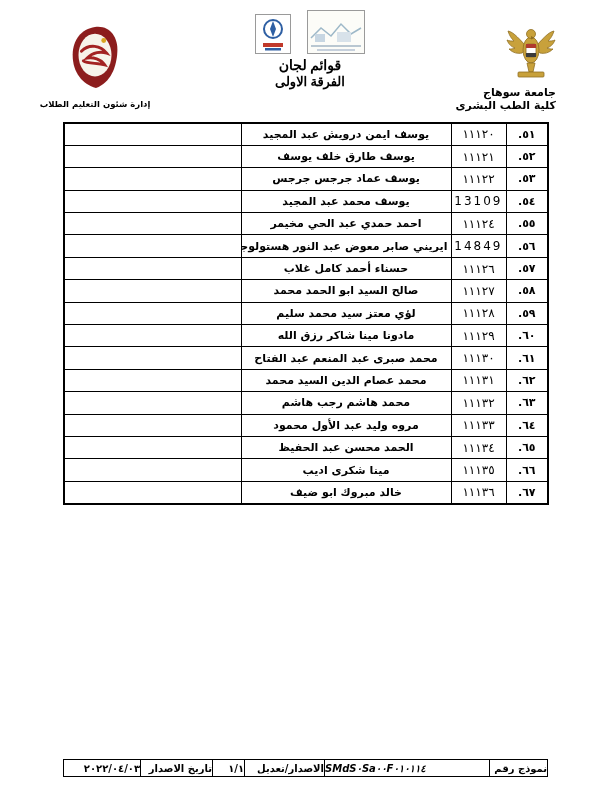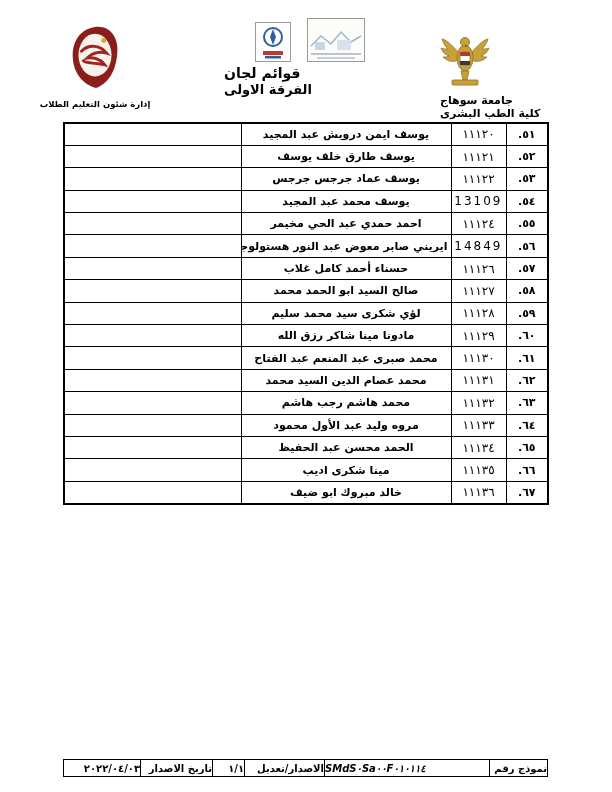--- a/index.html
+++ b/index.html
@@ -4,25 +4,25 @@
 <style>
   * { margin:0; padding:0; box-sizing:border-box; }
   html, body { background:#ffffff; }
   body { font-family:"DejaVu Sans", sans-serif; color:#000; }
   .page {
     position:relative; width:612px; height:792px; background:#fff;
     overflow:hidden; margin:0;
   }
 
   
-  .header-right { position:absolute; top:30px; right:56px; width:116px; text-align:left; direction:rtl; }
+  .header-right { position:absolute; top:22px; right:56px; width:116px; text-align:right; direction:rtl; }
   .header-right .uni  { font-size:11px; font-weight:bold; margin-top:2px; }
   .header-right .fac  { font-size:11px; font-weight:bold; }
 
-  .header-center { position:absolute; top:12px; left:224px; width:172px; text-align:left; direction:rtl; }
+  .header-center { position:absolute; top:4px; left:224px; width:172px; text-align:center; direction:rtl;font-family:Liberation Serif, serif; }
   .center-logos { display:flex; justify-content:center; align-items:flex-end; gap:16px; height:50px; margin-bottom:3px; }
   .title1 { font-size:14px; font-weight:bold; line-height:17px; }
   .title2 { font-size:13px; font-weight:bold; line-height:16px; }
   .title3 { font-size:13px; font-weight:bold; line-height:16px; }
 
   .header-left { position:absolute; top:24px; left:35px; width:120px; text-align:center; direction:rtl; }
   .dept { font-size:8.5px; font-weight:bold; white-space:nowrap; margin-top:3px; }
 
   
   .roster {
@@ -170,21 +170,21 @@
         </tr>
       <tr>
           <td class="c-no">٥٨.</td>
           <td class="c-id">١١١٢٧</td>
           <td class="c-name">صالح السيد ابو الحمد محمد</td>
           <td class="c-sig"></td>
         </tr>
       <tr>
           <td class="c-no">٥٩.</td>
           <td class="c-id">١١١٢٨</td>
-          <td class="c-name">لؤي شكرى سيد محمد سليم</td>
+          <td class="c-name">لؤي معتز سيد محمد سليم</td>
           <td class="c-sig"></td>
         </tr>
       <tr>
           <td class="c-no">٦٠.</td>
           <td class="c-id">١١١٢٩</td>
           <td class="c-name">مادونا مينا شاكر رزق الله</td>
           <td class="c-sig"></td>
         </tr>
       <tr>
           <td class="c-no">٦١.</td>

